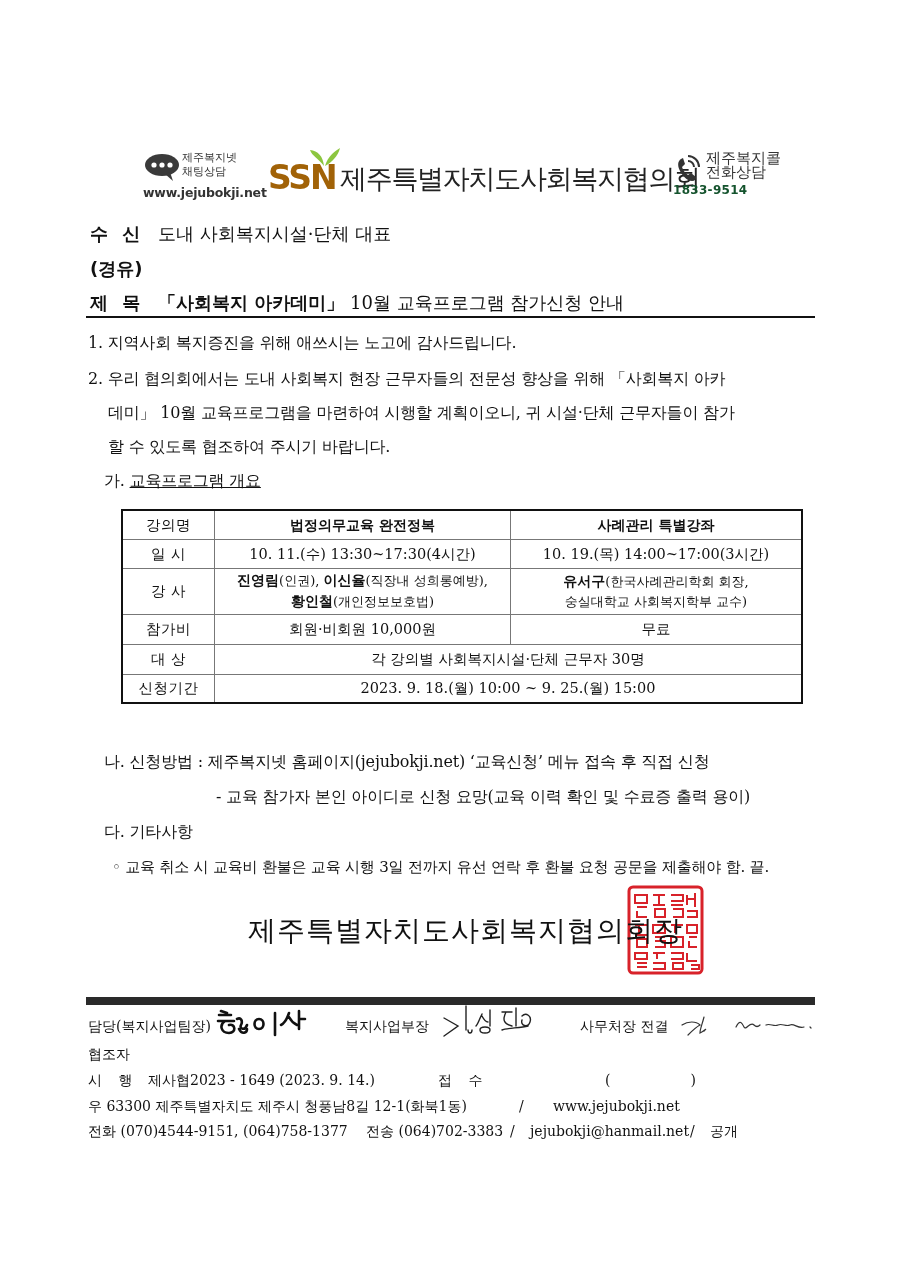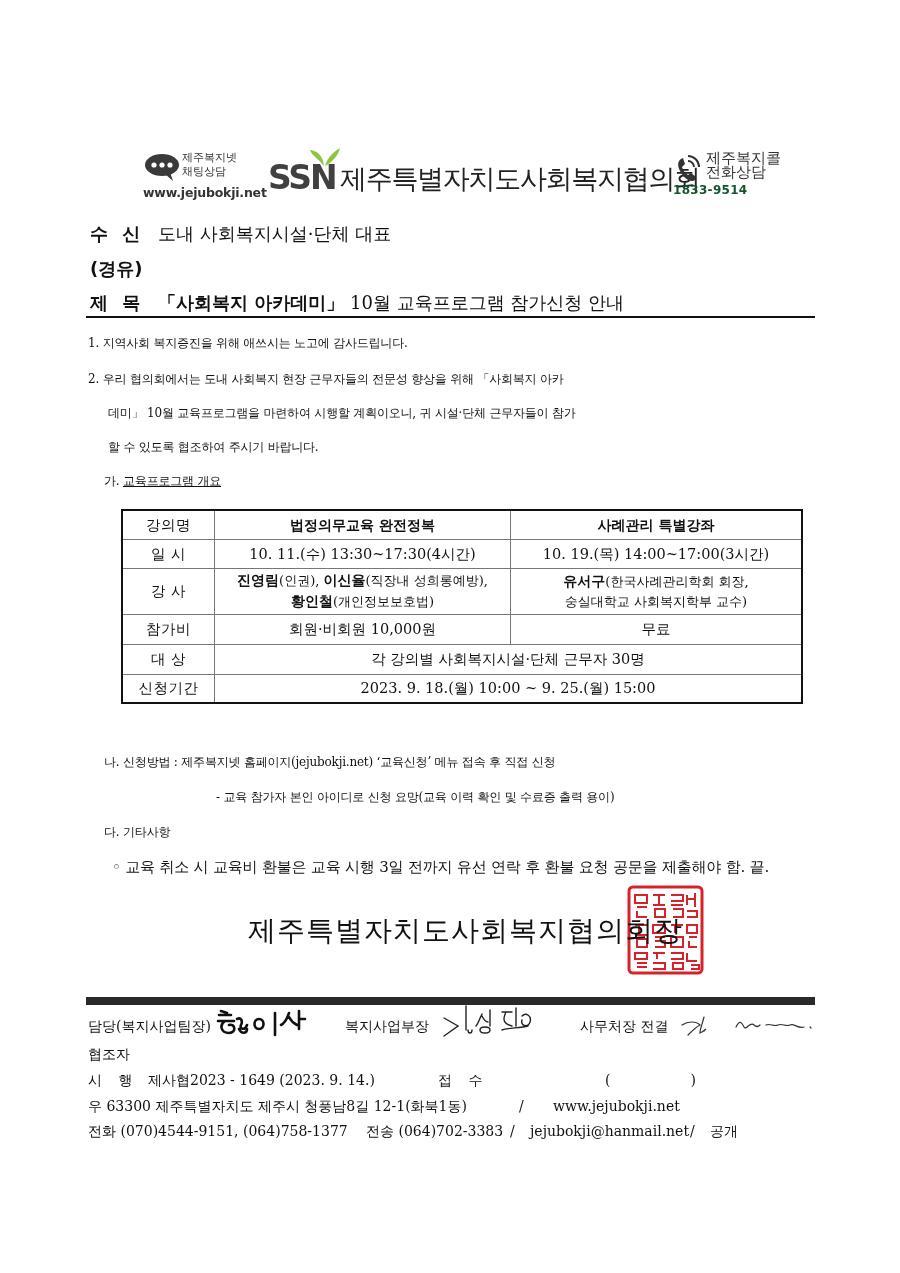--- a/index.html
+++ b/index.html
@@ -4,34 +4,34 @@
 <style>
   html, body { margin: 0; padding: 0; background: #ffffff; }
   body { width: 900px; height: 1273px; position: relative; overflow: hidden;
          font-family: "DejaVu Serif", "Liberation Serif", serif; color: #111; }
   .abs { position: absolute; }
 
   
   .hdr-chat-icon { left: 143px; top: 152px; width: 38px; height: 30px; }
   .hdr-chat-text { left: 182px; top: 151px; font-family: "DejaVu Sans", sans-serif; font-size: 11px; line-height: 14px; color: #333; }
   .hdr-url { left: 143px; top: 185px; font-family: "DejaVu Sans", sans-serif; font-size: 12.5px; font-weight: bold; color: #333; letter-spacing: -0.2px; }
-  .hdr-ssn { left: 268px; top: 160px; font-family: "DejaVu Sans", sans-serif; font-weight: bold; font-size: 33px; color: #404040; letter-spacing: -2px; line-height: 36px; }
+  .hdr-ssn { left: 268px; top: 160px; font-family: "DejaVu Sans", sans-serif; font-weight: bold; font-size: 33px; color: #a16207; letter-spacing: -2px; line-height: 36px; }
   .hdr-leaf { left: 310px; top: 148px; width: 30px; height: 18px; }
   .hdr-org { left: 340px; top: 162px; font-family: "DejaVu Sans", sans-serif; font-size: 27px; color: #222; letter-spacing: -1.3px; line-height: 34px; }
   .hdr-phone-icon { left: 672px; top: 153px; width: 30px; height: 30px; }
   .hdr-phone-text { left: 706px; top: 151px; font-family: "DejaVu Sans", sans-serif; font-size: 15px; line-height: 14px; color: #333; }
   .hdr-phone-num { left: 673px; top: 183px; font-family: "DejaVu Sans", sans-serif; font-size: 12px; font-weight: bold; color: #14532d; letter-spacing: 0.3px; }
 
   
   .addr-row { left: 90px; font-size: 18px; line-height: 24px; white-space: nowrap; }
   .addr-label { font-family: "DejaVu Sans", sans-serif; font-weight: bold; letter-spacing: 4px; margin-right: 8px; }
   .title-rule { left: 86px; top: 316px; width: 729px; height: 2px; background: #111; }
 
   
-  .para { left: 88px; font-size: 12px; line-height: 20px; white-space: nowrap; letter-spacing: -0.2px; }
+  .para { left: 88px; font-size: 16px; line-height: 20px; white-space: nowrap; letter-spacing: -0.2px; }
   .underline { text-decoration: underline; }
 
   
   .tbl { left: 121px; top: 509px; width: 682px; border: 2px solid #111; border-collapse: collapse; font-size: 14.5px; }
   .tbl td { border: 1px solid #777; text-align: center; vertical-align: middle; padding: 0 4px; line-height: 20px; white-space: nowrap; }
   .tbl td.h { width: 83px; letter-spacing: 0.5px; }
   .tbl td.c1 { width: 287px; }
   .tbl .b { font-weight: bold; font-family: "DejaVu Sans", sans-serif; font-size: 14px; }
   .tbl .sm { font-size: 13px; }
   .spaced { letter-spacing: 8px; }

